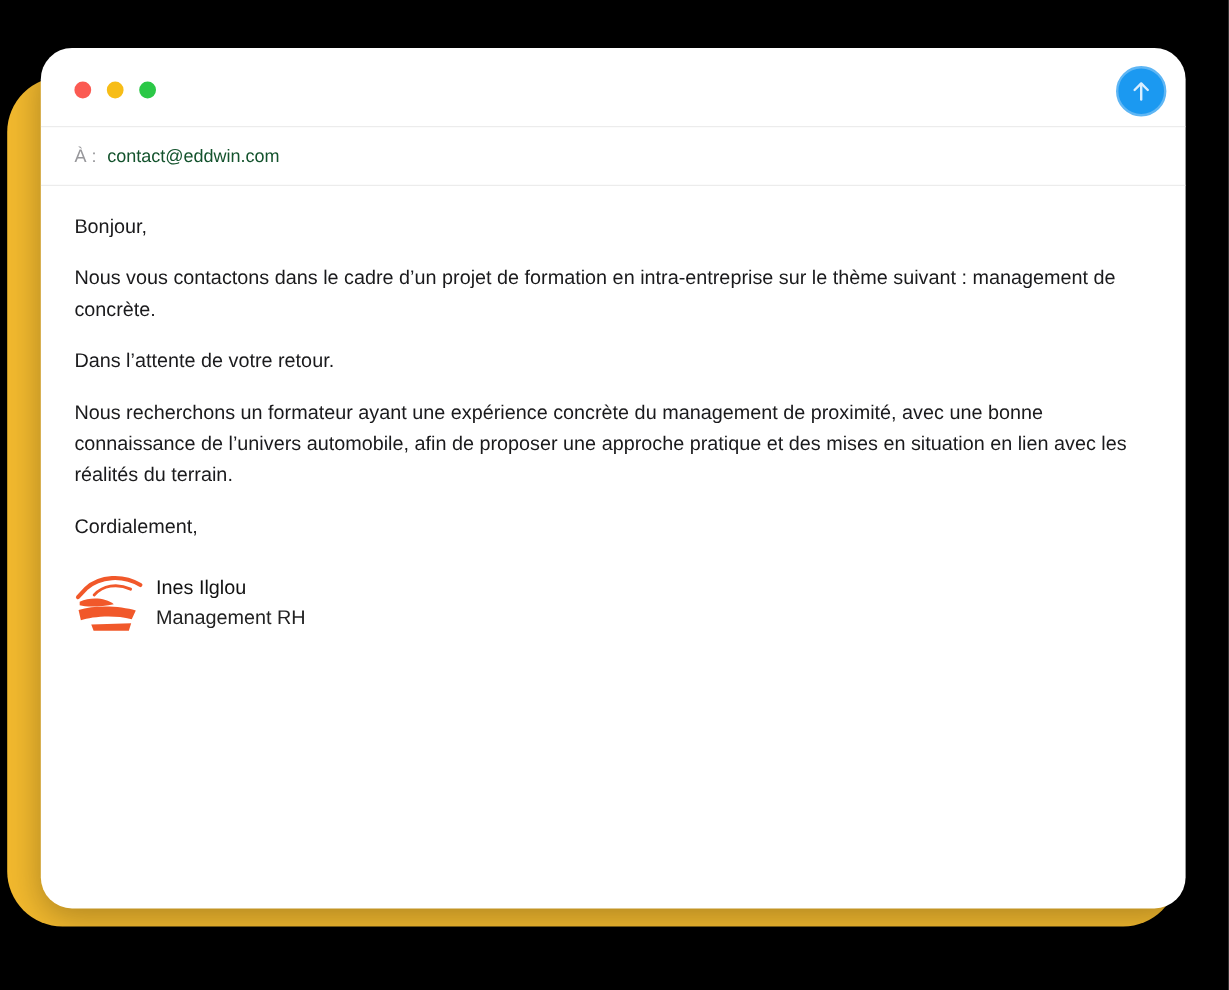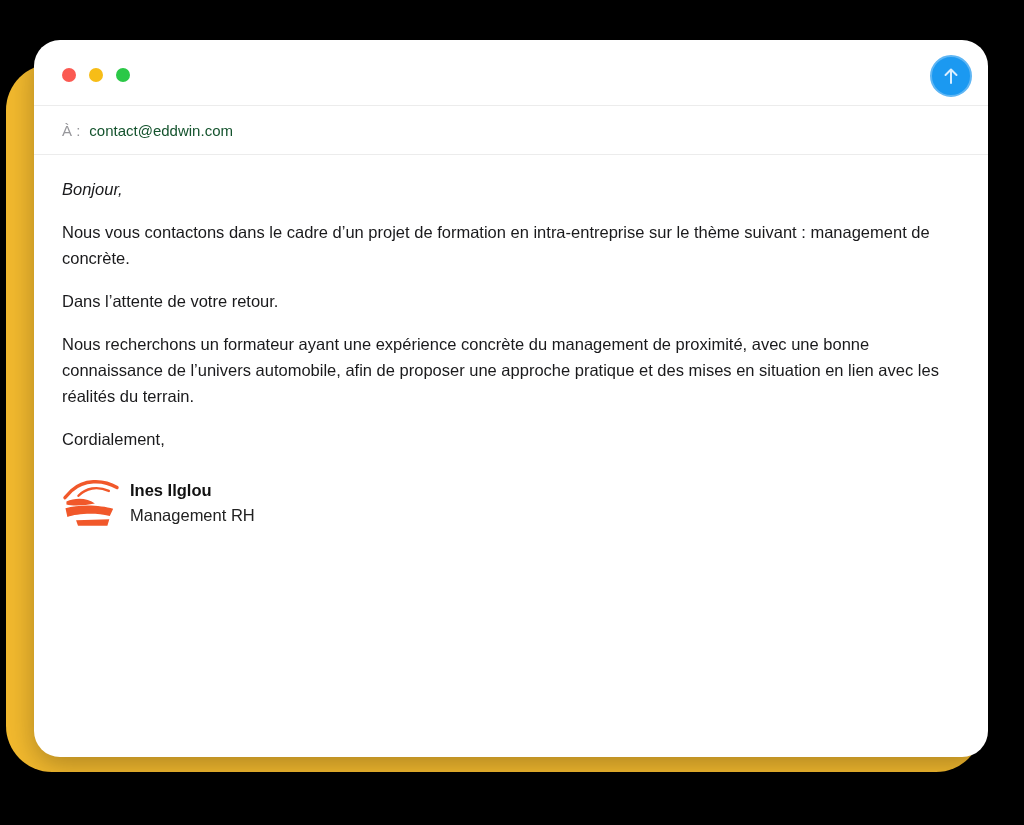--- a/index.html
+++ b/index.html
@@ -49,29 +49,29 @@
     font-size:15px;gap:9px;
   }
   .field-label{color:#97979B;}
   .field-value{color:#14532d;}
   
   .mail-body{
     padding:5px 28px 0 28px;
     font-size:16.5px;line-height:26px;color:#1A1A1C;
   }
   .mail-body p{margin:17px 0;}
-  .mail-body p.greeting{margin-top:16px;font-style:italic;}
+  .mail-body p.greeting{margin-top:16px;}
   
   .signature{
     margin-top:24px;
     display:flex;align-items:center;gap:10px;
   }
   .sig-logo{width:58px;height:53px;flex:0 0 auto;}
   .sig-text{display:flex;flex-direction:column;line-height:25px;}
-  .sig-name{font-weight:bold;color:#111;}
+  .sig-name{font-weight:normal;color:#111;}
   .sig-title{color:#222;}
 </style>
 </head>
 <body>
 
 <div class="backdrop"></div>
 
 <div class="window">
 
   <div class="titlebar">

